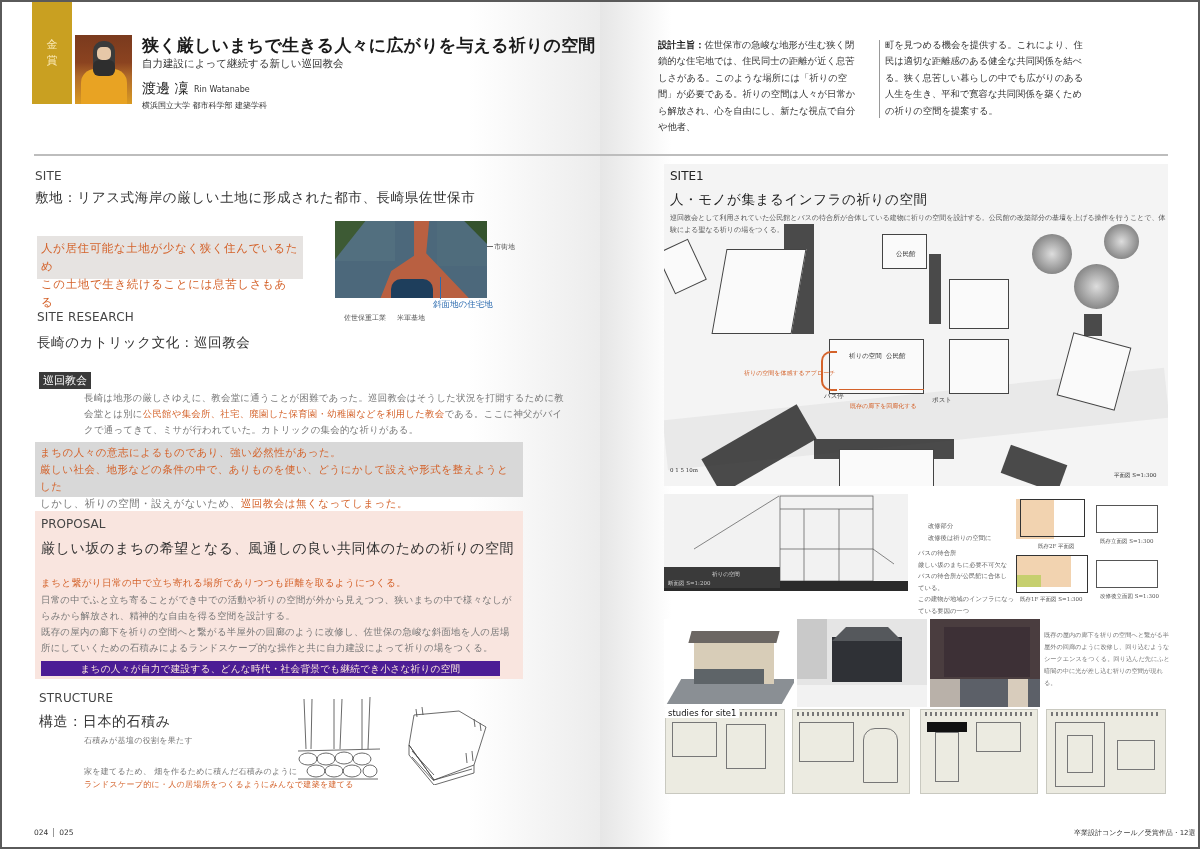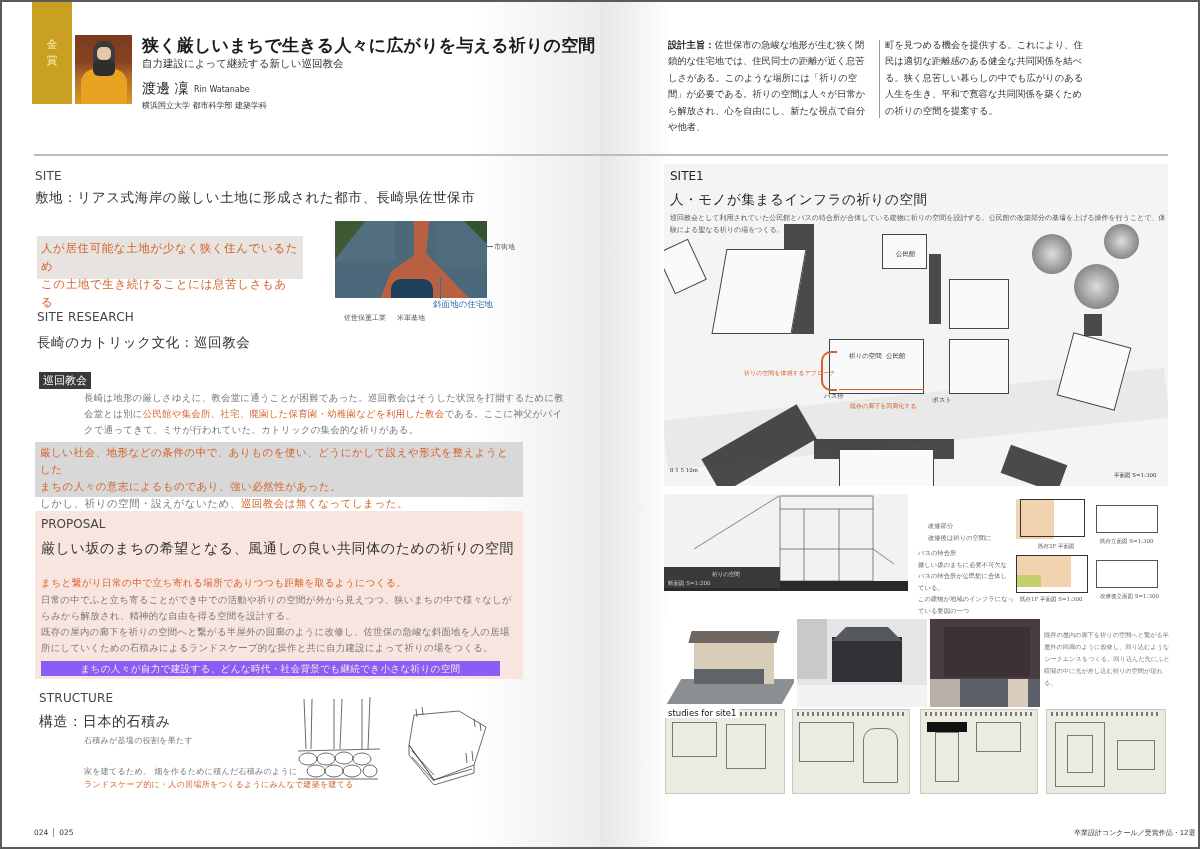--- a/index.html
+++ b/index.html
@@ -23,21 +23,21 @@
   .portrait .coat { position: absolute; left: 6px; top: 34px; width: 46px; height: 40px; background: #e8a323; border-radius: 14px 14px 0 0; }
   .portrait .scarf { position: absolute; left: 18px; top: 25px; width: 22px; height: 16px; background: #2e2e2e; border-radius: 6px; }
 
   .title-main { position: absolute; left: 140px; top: 32px; font-size: 17px; font-weight: bold; color: #1a1a1a; letter-spacing: 0.2px; }
   .title-sub { position: absolute; left: 140px; top: 55px; font-size: 10.5px; color: #333; }
   .author-name { position: absolute; left: 140px; top: 78px; font-family: "DejaVu Serif", serif; font-size: 14px; color: #222; text-align: right; }
   .author-roman { position: absolute; left: 192px; top: 83px; font-size: 8px; color: #333; }
   .author-aff { position: absolute; left: 140px; top: 98px; font-size: 8px; color: #333; }
 
   .intent { position: absolute; top: 35px; font-family: "DejaVu Serif", serif; font-size: 9.3px; line-height: 16.4px; color: #333; }
-  .intent.col1 { left: 68px; width: 204px; }
+  .intent.col1 { left: 58px; width: 204px; }
   .intent.col2 { left: 285px; width: 204px; }
   .intent b { font-family: "DejaVu Sans", sans-serif; font-weight: bold; color: #222; }
   .intent-divider { position: absolute; left: 279px; top: 38px; width: 1px; height: 78px; background: #999; }
 
   .rule { position: absolute; top: 152px; height: 2px; background: #bdbdbd; }
   .rule.left { left: 32px; width: 566px; }
   .rule.right { left: 0; width: 568px; }
 
   
   .sec-label { position: absolute; font-size: 12px; color: #444; letter-spacing: 0.2px; }
@@ -66,21 +66,21 @@
   .grey-box { position: absolute; left: 33px; top: 440px; width: 488px; height: 55px; background: #d8d8d8; padding: 2px 5px; }
   .grey-box p { font-size: 10.5px; line-height: 17px; letter-spacing: 0.5px; }
   .grey-box .o { color: #d4622a; }
   .grey-box .g { color: #777; }
 
   .proposal { position: absolute; left: 33px; top: 509px; width: 488px; height: 168px; background: #f9e5df; }
   .proposal .plabel { position: absolute; left: 6px; top: 6px; font-size: 12px; color: #444; }
   .proposal .ptitle { position: absolute; left: 6px; top: 29px; font-size: 14px; color: #333; letter-spacing: 0.6px; }
   .proposal .plead { position: absolute; left: 6px; top: 66px; font-size: 9.6px; color: #d4622a; letter-spacing: 0.4px; }
   .proposal .pbody { position: absolute; left: 6px; top: 81px; width: 476px; font-size: 9.4px; line-height: 16px; color: #777; letter-spacing: 0.3px; }
-  .proposal .pbar { position: absolute; left: 6px; top: 150px; width: 459px; height: 15px; background: #8b5cf6;
+  .proposal .pbar { position: absolute; left: 6px; top: 150px; width: 459px; height: 15px; background: #4c1d95;
     color: #fde8dc; font-size: 9.6px; text-align: center; line-height: 15px; letter-spacing: 0.3px; }
 
   .struct-sketch { position: absolute; }
   .page-num { position: absolute; left: 32px; top: 826px; font-size: 7.5px; color: #333; }
   .page-num .sep { display: inline-block; width: 1px; height: 9px; background: #999; vertical-align: middle; margin: 0 5px; }
 
   
   .site1 { position: absolute; left: 64px; top: 162px; width: 504px; height: 322px; overflow: hidden;
     background: #f4f4f4; }
   .site1 .label { position: absolute; left: 6px; top: 5px; font-size: 12px; color: #222; z-index: 3; }
@@ -157,22 +157,22 @@
     <div class="map-label" style="left:342px;top:311px;">佐世保重工業</div>
     <div class="map-label" style="left:395px;top:311px;">米軍基地</div>
 
     <div class="sec-label" style="left:35px;top:308px;">SITE RESEARCH</div>
     <div class="sec-title" style="left:35px;top:332px;">長崎のカトリック文化：巡回教会</div>
     <div class="tag-dark">巡回教会</div>
     <div class="body-gray" style="left:37px;top:388px;width:488px;">
       <span>長崎は地形の厳しさゆえに、教会堂に通うことが困難であった。巡回教会はそうした状況を打開するために教会堂とは別に</span><span class="hl">公民館や集会所、社宅、廃園した保育園・幼稚園などを利用した教会</span><span>である。ここに神父がバイクで通ってきて、ミサが行われていた。カトリックの集会的な祈りがある。</span>
     </div>
     <div class="grey-box">
+      <p class="o">まちの人々の意志によるものであり、強い必然性があった。</p>
       <p class="o">厳しい社会、地形などの条件の中で、ありものを使い、どうにかして設えや形式を整えようとした</p>
-      <p class="o">まちの人々の意志によるものであり、強い必然性があった。</p>
       <p><span class="g">しかし、祈りの空間・設えがないため、</span><span class="o">巡回教会は無くなってしまった。</span></p>
     </div>
 
     <div class="proposal">
       <div class="plabel">PROPOSAL</div>
       <div class="ptitle">厳しい坂のまちの希望となる、風通しの良い共同体のための祈りの空間</div>
       <div class="plead">まちと繋がり日常の中で立ち寄れる場所でありつつも距離を取るようにつくる。</div>
       <div class="pbody">
         <p>日常の中でふと立ち寄ることができ中での活動や祈りの空間が外から見えつつ、狭いまちの中で様々なしがらみから解放され、精神的な自由を得る空間を設計する。</p>
         <p>既存の屋内の廊下を祈りの空間へと繋がる半屋外の回廊のように改修し、佐世保の急峻な斜面地を人の居場所にしていくための石積みによるランドスケープ的な操作と共に自力建設によって祈りの場をつくる。</p>

